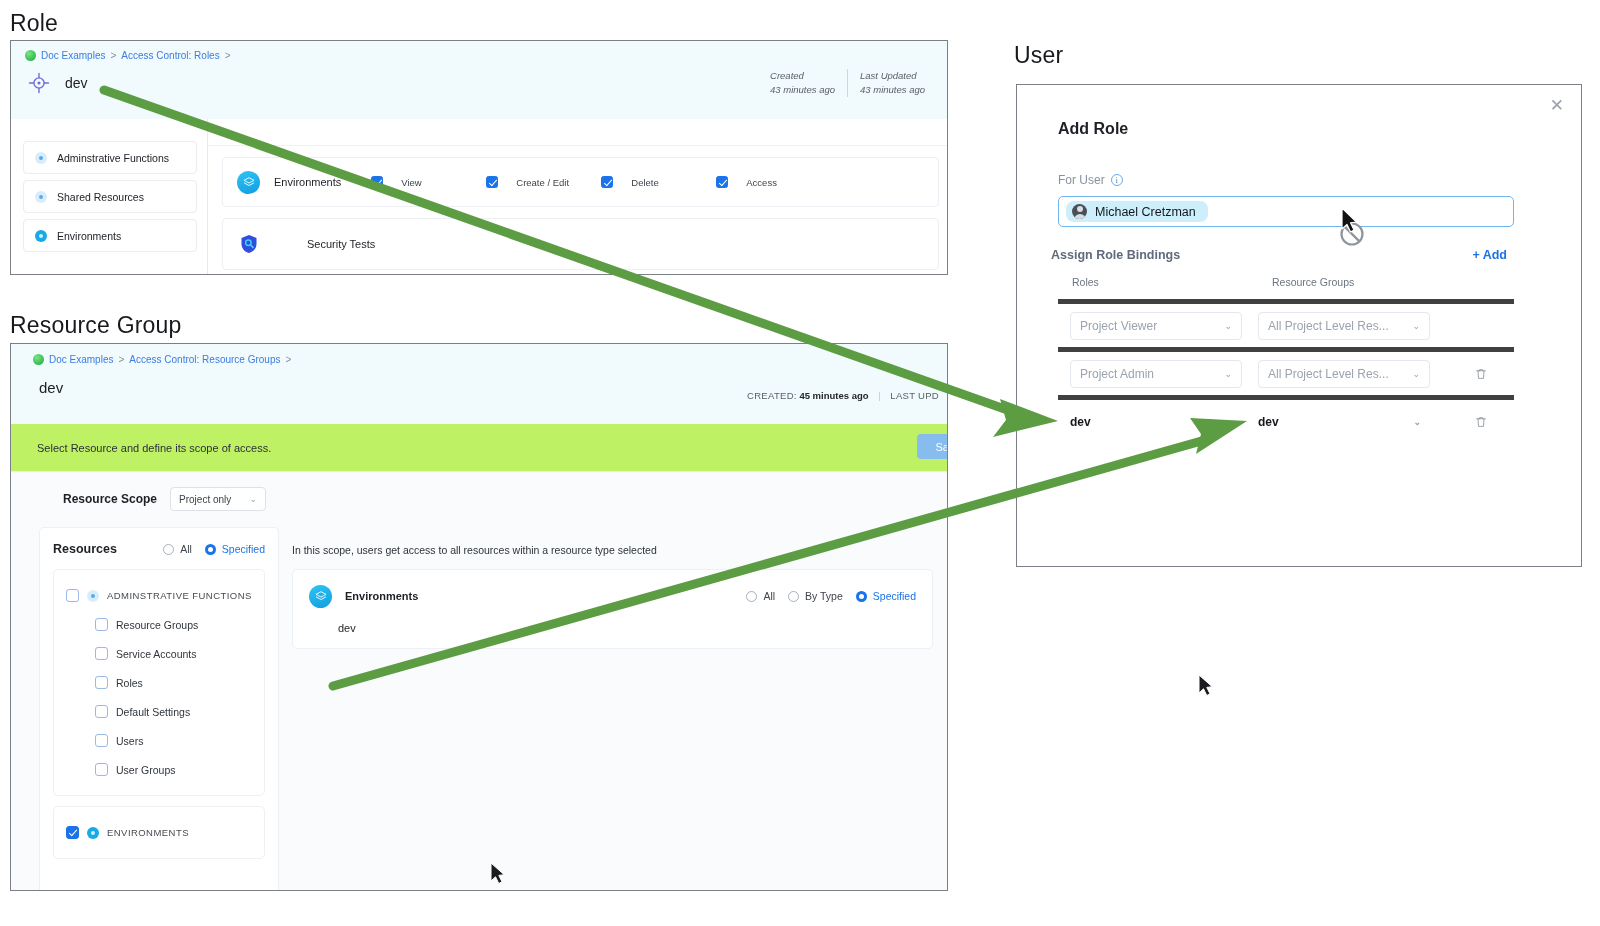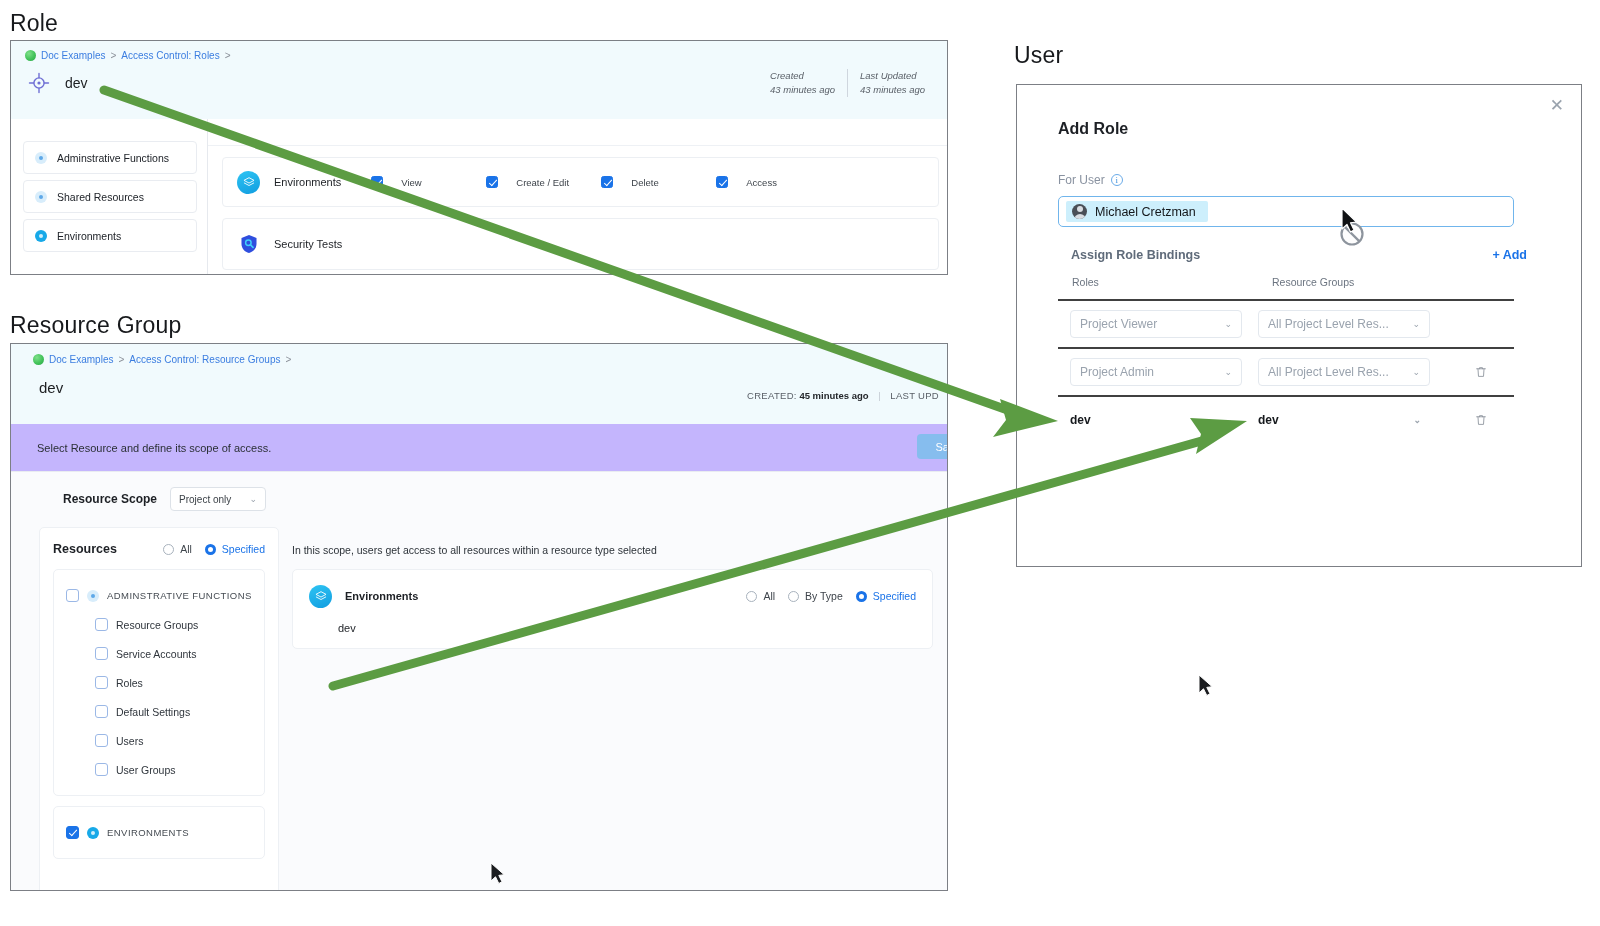--- a/index.html
+++ b/index.html
@@ -200,50 +200,50 @@
     font-size: 9px; line-height: 10px; text-align: center;
     font-family: "Liberation Serif", serif;
   }
   .user-input {
     margin: 9px 0 0 41px; width: 456px; height: 31px;
     border: 1.4px solid #70b5ec; border-radius: 5px;
     background: #fff; display: flex; align-items: center; padding: 0 7px;
   }
   .user-chip {
     display: flex; align-items: center; gap: 8px;
-    background: #cdeffc; border-radius: 2px; padding: 3px 12px 3px 6px;
+    background: #cdeffc; border-radius: 8px; padding: 3px 12px 3px 6px;
   }
   .avatar {
     width: 15px; height: 15px; border-radius: 50%;
     background: #4a4f57; position: relative; overflow: hidden; flex: none;
   }
   .avatar::before {
     content: ""; position: absolute; left: 4.5px; top: 2.4px;
     width: 6px; height: 6px; border-radius: 50%; background: #d9dde2;
   }
   .avatar::after {
     content: ""; position: absolute; left: 1.5px; top: 9.5px;
     width: 12px; height: 8px; border-radius: 6px 6px 0 0; background: #d9dde2;
   }
   .chip-name { font-size: 12.5px; color: #14171a; }
 
   .arb-row {
     display: flex; align-items: center;
-    margin: 21px 0 0 54px; width: 456px;
+    margin: 21px 0 0 34px; width: 456px;
   }
   .arb-title { font-size: 12.5px; font-weight: 700; color: #5f6b7a; flex: 1; }
   .add-btn { font-size: 12.5px; color: #1a73e8; font-weight: 700; }
 
   .tbl { margin: 14px 0 0 41px; width: 456px; }
   .tbl-head { display: flex; font-size: 10.5px; color: #6b7480; padding: 0 0 11px 14px; }
   .th-roles { width: 200px; }
   .th-rg { flex: 1; }
   .tbl-row {
     display: flex; align-items: center; height: 48px;
-    border-top: 2px solid #404040;
+    border-top: 5px solid #404040;
   }
   .tbl-row .cell-roles { width: 200px; padding-left: 12px; }
   .tbl-row .cell-rg { width: 190px; }
   .tbl-row .cell-act { flex: 1; display: flex; justify-content: center; }
   .sel-ghost {
     display: flex; align-items: center; justify-content: space-between;
     height: 28px; border: 1px solid #e3e8ee; border-radius: 4px;
     background: #fff; padding: 0 9px; font-size: 12px; color: #9aa3ae;
   }
   .sel-ghost.roles { width: 172px; }
@@ -338,21 +338,21 @@
               <span class="cb on"></span>
               <span>Delete</span>
             </span>
             <span class="perm">
               <span class="cb on"></span>
               <span>Access</span>
             </span>
           </span>
         </div>
 
-        <div class="rr-card" style="height:52px;">
+        <div class="rr-card" style="height:52px;gap:33px;">
           <span class="app-ic sec">
             <svg width="22" height="22" viewBox="0 0 24 24">
               <path d="M12 2.2 20.2 5.4v6.2c0 5.2-3.5 9-8.2 10.2C7.3 20.6 3.8 16.8 3.8 11.6V5.4z" fill="#2f4ede"></path>
               <circle cx="11.3" cy="10.6" r="3" fill="none" stroke="#3fd0fa" stroke-width="1.6"></circle>
               <path d="M13.5 12.8 16.4 15.7" stroke="#3fd0fa" stroke-width="1.8" stroke-linecap="round"></path>
             </svg>
           </span>
           <span class="rr-name">Security Tests</span>
         </div>
       </div>
@@ -373,21 +373,21 @@
       </div>
       <div class="rg-title">dev</div>
       <div class="meta-inline">
         <span class="lbl">CREATED:</span>
         <span class="val">45 minutes ago</span>
         <span class="vbar">|</span>
         <span class="lbl">LAST UPD</span>
       </div>
     </div>
 
-    <div style="position:relative; background:#c4b5fd;">
+    <div style="position:relative; background:#bef264;">
       <div class="rg-subtitle">Select Resource and define its scope of access.</div>
       <div class="save-btn">Save</div>
       <div class="rg-divider"></div>
     </div>
 
     <div class="scope-band">
       <div class="scope-row">
         <span class="scope-lbl">Resource Scope</span>
         <span class="select-box">
           <span>Project only</span>

